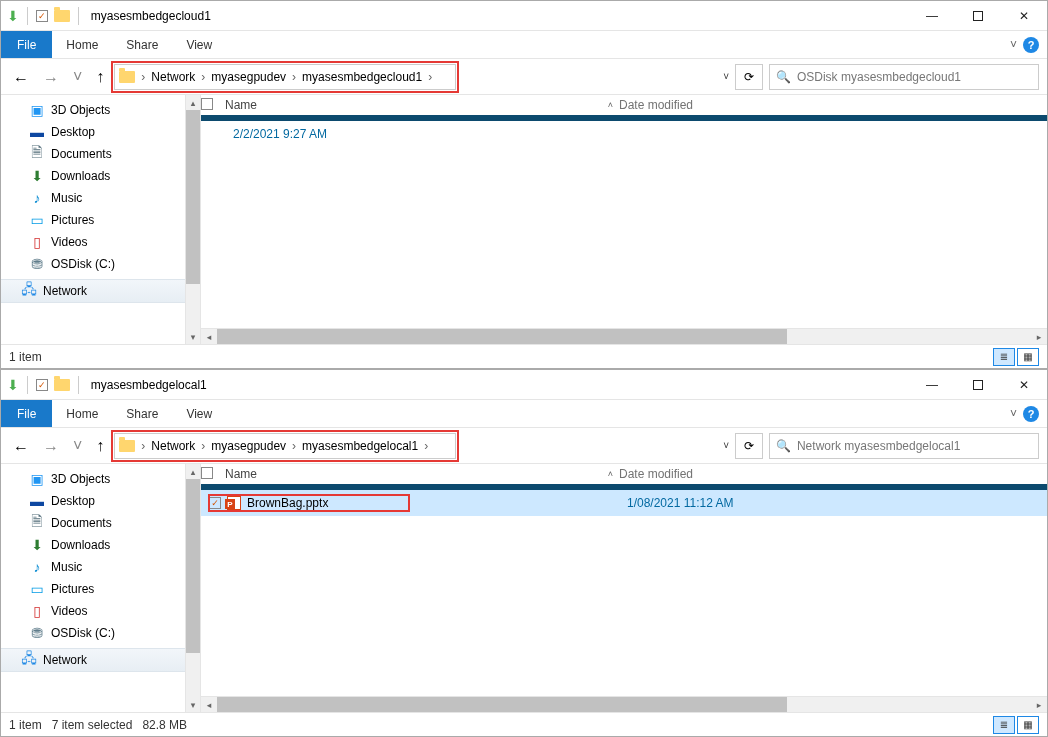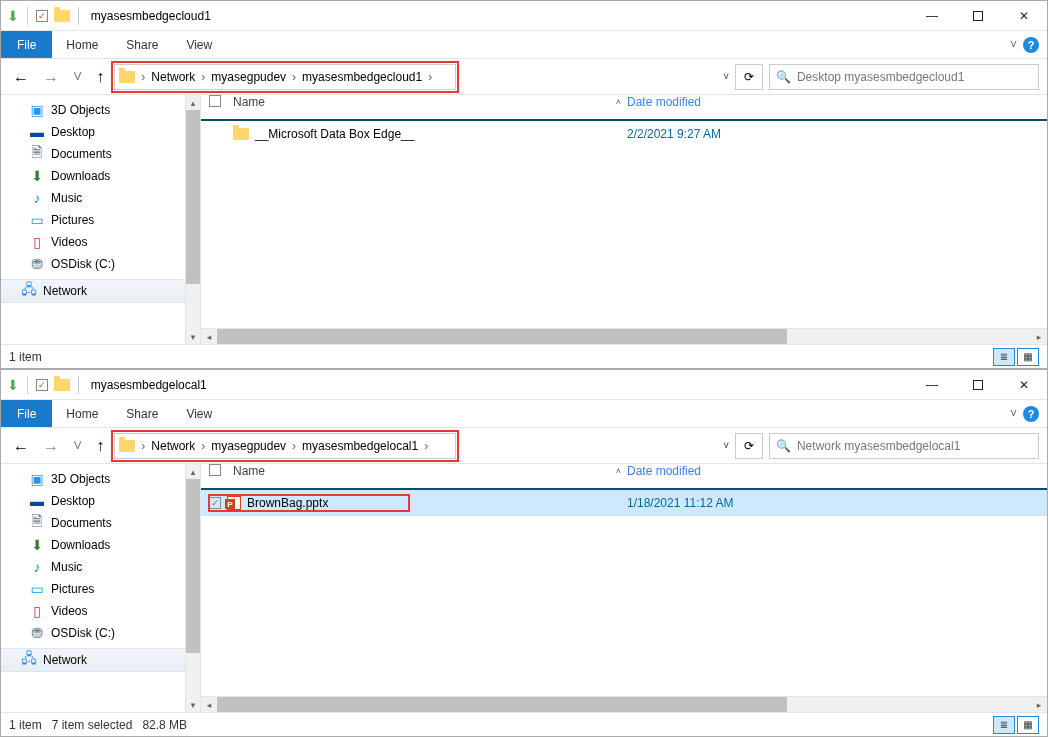--- a/index.html
+++ b/index.html
@@ -39,25 +39,25 @@
 .navitem { display:flex; align-items:center; gap:6px; padding:3px 8px 3px 28px; color:#000; }
 .navitem.network { background:linear-gradient(#f2f6fa,#e7eef4); border-top:1px solid #dde5ec; border-bottom:1px solid #dde5ec; margin-top:4px; padding-left:20px; }
 .ico { width:16px; height:16px; display:inline-flex; align-items:center; justify-content:center; font-size:14px; }
 .ico.obj3d { color:#2196f3; } .ico.desk { color:#0d47a1; } .ico.doc { color:#546e7a; }
 .ico.dl { color:#2e7d32; } .ico.music { color:#0288d1; } .ico.pic { color:#039be5; }
 .ico.vid { color:#d32f2f; } .ico.disk { color:#607d8b; } .ico.net { color:#1e88e5; }
 .navscroll { position:absolute; right:0; top:0; bottom:0; width:15px; background:#f0f0f0; border-left:1px solid #e5e5e5; display:flex; flex-direction:column; }
 .navscroll .arr { height:15px; display:flex; align-items:center; justify-content:center; font-size:9px; color:#666; }
 .navscroll .thumb { flex:1; background:#c1c1c1; margin:0; }
 .content { flex:1; display:flex; flex-direction:column; min-width:0; }
-.colhdr { display:flex; align-items:flex-start; height:26px; border-bottom:2px solid #0c4a6e; padding-left:8px; color:#444; }
+.colhdr { display:flex; align-items:center; height:26px; border-bottom:6px solid #0c4a6e; color:#444; }
 .colhdr .chkcol { width:24px; }
 .colhdr .namecol { width:394px; display:flex; align-items:center; }
 .colhdr .sortind { margin-left:auto; font-size:9px; padding-right:6px; color:#666; }
-.colhdr .datecol { color:#3b82f6; }
+.colhdr .datecol { color:#737373; }
 .hdrbox { width:12px; height:12px; border:1px solid #888; display:inline-block; }
 .row { display:flex; align-items:center; height:26px; padding-left:8px; color:#000; }
 .row .chkcol { width:24px; }
 .row .namecol { width:394px; display:flex; align-items:center; gap:6px; }
 .row .datecol { color:#0369a1; }
 .row.sel { background:#cde8ff; }
 .row.sel.red .namecol { outline:2px solid #e53935; outline-offset:-1px; padding:1px 0; width:200px; }
 .row.sel.red { padding-left:8px; }
 .fileico.folder { width:16px; height:12px; background:#ffd66e; border-radius:1px; position:relative; display:inline-block; }
 .fileico.folder::before { content:""; position:absolute; top:-3px; left:0; width:6px; height:3px; background:#ffd66e; border-radius:1px 1px 0 0; }
@@ -118,21 +118,21 @@
       <span class="crumbtxt">myasegpudev</span>
       <span class="crumbsep">›</span>
       <span class="crumbtxt">myasesmbedgecloud1</span>
       <span class="crumbsep">›</span>
     </div>
     <div class="addrgap"></div>
     <span class="crumbdrop">˅</span>
     <div class="refresh">⟳</div>
     <div class="searchbox">
       <span>🔍</span>
-      <span>Desktop myasesmbedgecloud1</span>
+      <span>OSDisk myasesmbedgecloud1</span>
     </div>
   </div>
   <div class="splitbody">
     <div class="nav">
       <div class="navtree">
         <div class="navitem">
             <span class="ico obj3d">▣</span>
             <span>3D Objects</span>
           </div>
         <div class="navitem">
@@ -179,24 +179,20 @@
       <div class="colhdr">
         <div class="chkcol"><span class="hdrbox"></span></div>
         <div class="namecol">
             <span>Name</span>
             <span class="sortind">˄</span>
           </div>
         <div class="datecol">Date modified</div>
       </div>
       <div class="row">
         <div class="chkcol"></div>
-        <div class="namecol">
-            <span class="fileico folder"></span>
-            <span>__Microsoft Data Box Edge__</span>
-          </div>
         <div class="datecol">2/2/2021 9:27 AM</div>
       </div>
       <div style="flex:1"></div>
       <div class="hscroll">
         <div class="harr">◂</div>
           <div class="htrack">
             <div class="hthumb" style="width:70%"></div>
           </div>
           <div class="harr">▸</div>
       </div>
@@ -318,21 +314,21 @@
           </div>
         <div class="datecol">Date modified</div>
       </div>
       <div class="row sel red">
         <div class="namecol">
           <span class="chk checked"></span>
           <span class="fileico pptx"></span>
           <span>BrownBag.pptx</span>
         </div>
         <div style="width:218px"></div>
-        <div class="datecol">1/18/2021 11:12 AM</div>
+        <div class="datecol">1/08/2021 11:12 AM</div>
       </div>
       <div style="flex:1"></div>
       <div class="hscroll">
         <div class="harr">◂</div>
           <div class="htrack">
             <div class="hthumb" style="width:70%"></div>
           </div>
           <div class="harr">▸</div>
       </div>
     </div>

